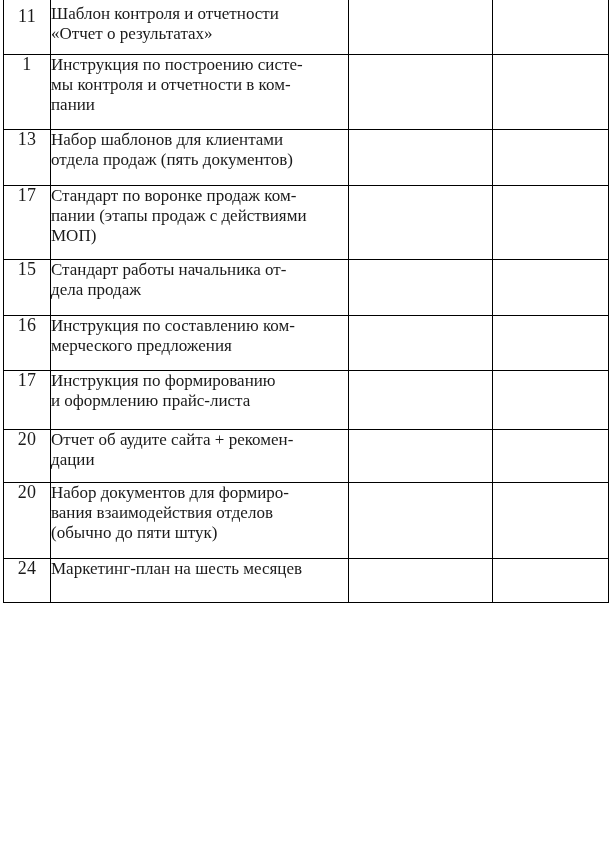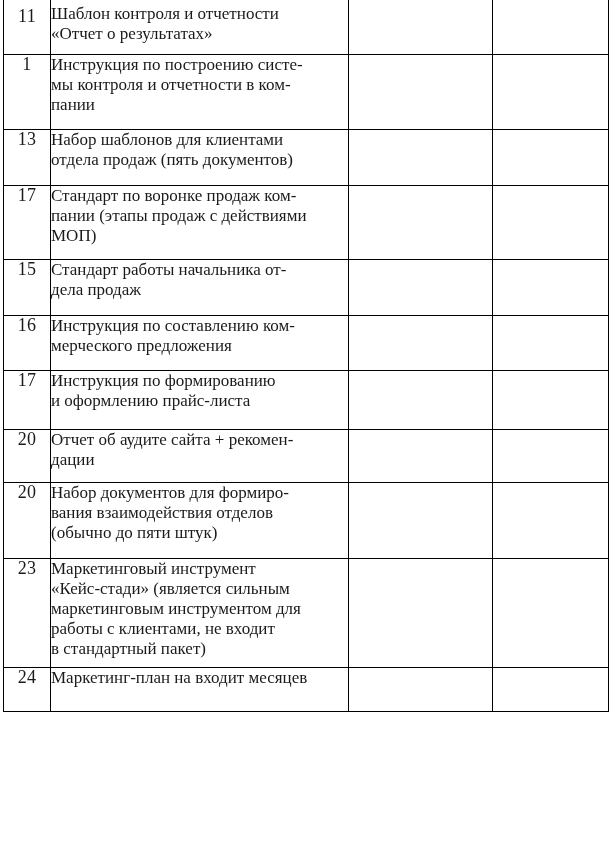--- a/index.html
+++ b/index.html
@@ -149,32 +149,22 @@
             <td class="blank-cell"></td>
           </tr>
           <tr style="height: 76px;">
             <td class="num-cell">20</td>
             <td class="name-cell">Набор документов для формиро-
 вания взаимодействия отделов
 (обычно до пяти штук)</td>
             <td class="blank-cell"></td>
             <td class="blank-cell"></td>
           </tr>
-          <tr style="height: 109px;">
-            <td class="num-cell">23</td>
-            <td class="name-cell">Маркетинговый инструмент
-«Кейс-стади» (является сильным
-маркетинговым инструментом для
-работы с клиентами, не входит
-в стандартный пакет)</td>
-            <td class="blank-cell"></td>
-            <td class="blank-cell"></td>
-          </tr>
           <tr style="height: 44px;">
             <td class="num-cell">24</td>
-            <td class="name-cell">Маркетинг-план на входит месяцев</td>
+            <td class="name-cell">Маркетинг-план на шесть месяцев</td>
             <td class="blank-cell"></td>
             <td class="blank-cell"></td>
           </tr>
         </tbody>
     </table>
   </div>
 </div>
 
 </body></html>

